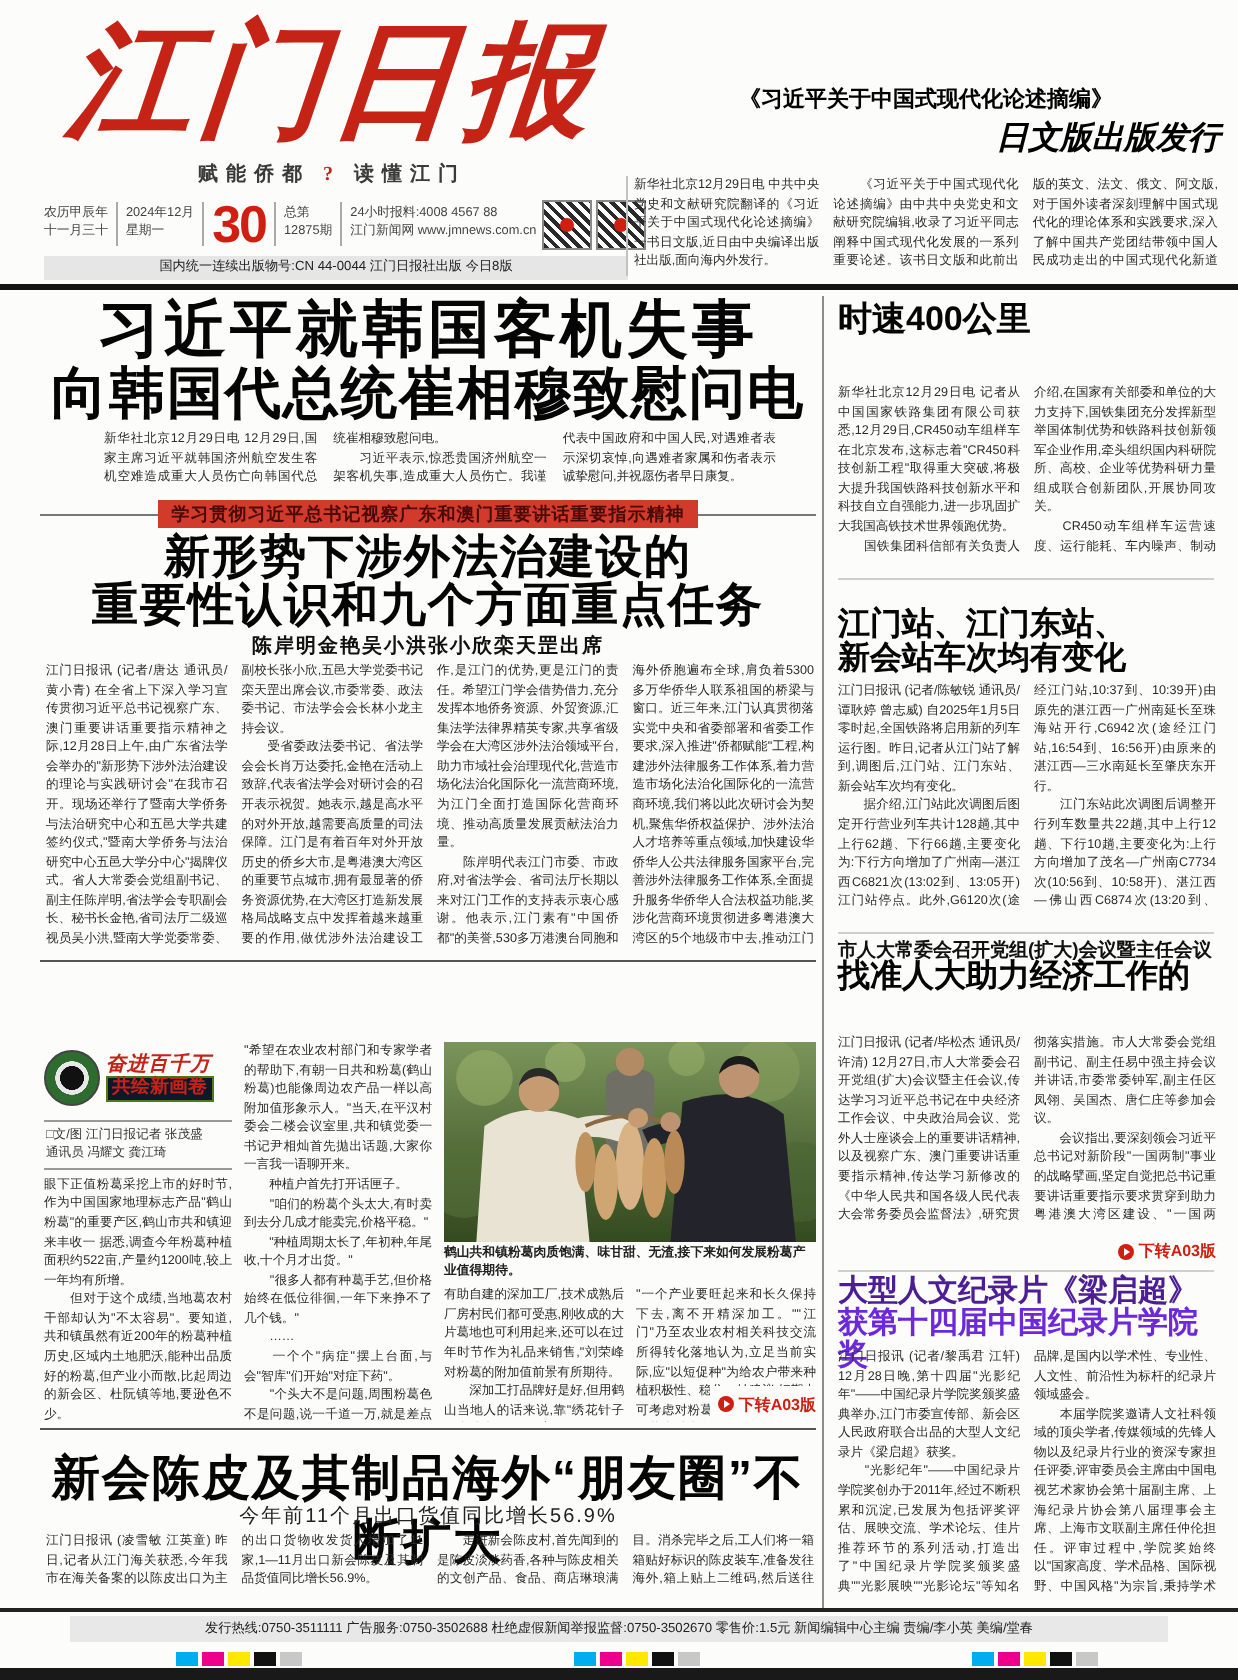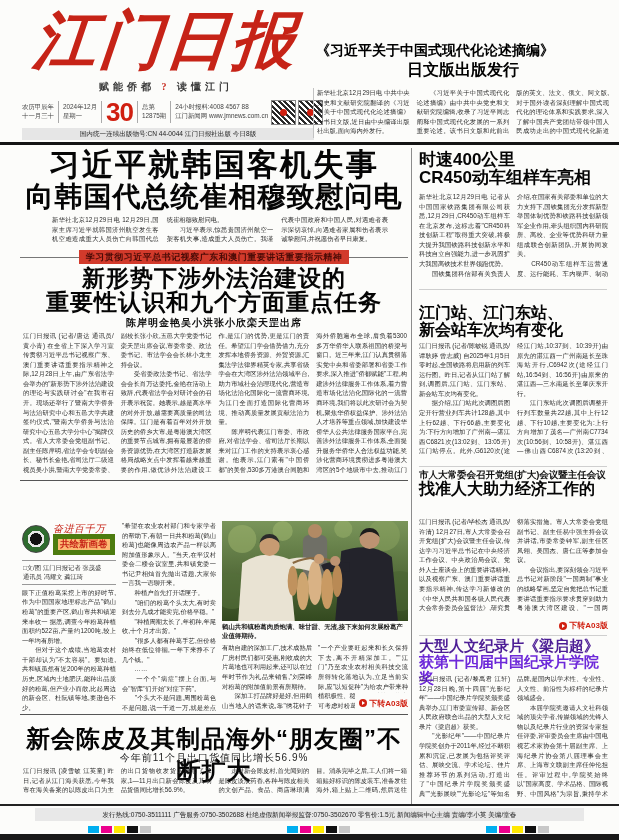--- a/index.html
+++ b/index.html
@@ -22,22 +22,22 @@
   .dcell{flex:0 0 auto;}
   .dayno{font-size:26px;font-weight:bold;color:#d01f10;line-height:26px;letter-spacing:-1px;}
   .qr{width:23px;height:23px;flex:0 0 auto;position:relative;
       background:repeating-linear-gradient(45deg,#2a2a2a 0 2px,#fff 2px 4px);outline:1px solid #888;}
   .qr::after{content:"";position:absolute;inset:8px;background:#d01f10;border-radius:50%;}
   .publine{left:22px;top:128px;width:292px;height:12px;background:#e6e6e6;font-size:6.6px;line-height:12px;
       text-align:center;color:#222;}
   .vdiv-top{left:313px;top:88px;width:1px;height:50px;background:#c2c2c2;}
 
   
-  .tr-t1{left:316px;top:41px;width:294px;font-size:14px;font-weight:900;line-height:19px;color:#000;}
-  .tr-t2{left:316px;top:60px;width:294px;font-size:16px;font-weight:900;line-height:20px;text-align:center;color:#000;}
+  .tr-t1{left:316px;top:41px;width:294px;font-size:11px;font-weight:900;line-height:19px;text-align:center;color:#000;}
+  .tr-t2{left:316px;top:60px;width:294px;font-size:16px;font-weight:900;line-height:20px;text-align:right;color:#000;font-style:italic;}
   .tr-body{left:317px;top:88px;width:292px;height:52px;column-count:3;column-gap:7px;}
 
   .blackrule{left:0;top:142px;width:619px;height:3px;background:#141414;}
 
   
   .lead-h1{left:20px;top:148px;width:388px;font-size:31px;font-weight:900;line-height:33px;letter-spacing:2px;color:#050505;}
   .lead-h2{left:20px;top:181px;width:388px;font-size:28px;font-weight:900;line-height:31px;letter-spacing:1px;color:#050505;}
   .lead-body{left:52px;top:215px;width:336px;height:38px;column-count:3;column-gap:8px;}
 
   .banner-row{left:20px;top:250px;width:388px;height:14px;display:flex;align-items:center;}
@@ -56,22 +56,22 @@
 
   
   .kudzu-h{left:20px;top:486px;width:388px;font-size:27px;font-weight:900;letter-spacing:2px;color:#050505;}
   .kudzu-wrap{left:22px;top:521px;width:386px;height:190px;display:flex;gap:6px;}
   .kcol{flex:0 0 94px;display:flex;flex-direction:column;}
   .badge{display:flex;align-items:center;gap:3px;height:36px;flex:0 0 auto;}
   .badge-icon{width:26px;height:26px;border-radius:50%;flex:0 0 auto;
       background:radial-gradient(circle at 50% 50%, #111 0 32%, #e8e8e8 33% 45%, #2e6b2e 46% 78%, #16331a 79% 100%);
       border:1px solid #444;}
   .badge-t{display:flex;flex-direction:column;line-height:1.1;}
-  .badge-t .b1{color:#c62317;font-weight:400;font-size:10px;font-style:italic;letter-spacing:.5px;}
-  .badge-t .b2{color:#c62317;font-weight:900;font-size:9.5px;border:5px solid #4d7c0f;padding:0 2px;background:#fdba74;}
+  .badge-t .b1{color:#c62317;font-weight:700;font-size:10px;font-style:italic;letter-spacing:.5px;}
+  .badge-t .b2{color:#c62317;font-weight:900;font-size:9.5px;border:1px solid #4d7c0f;padding:0 2px;background:#0f172a;}
   .kbyline{flex:0 0 auto;border-top:1px solid #999;border-bottom:1px solid #999;margin:3px 0;padding:2px 1px;
       font-size:6.3px;line-height:1.5;color:#333;white-space:pre-line;}
   .ktext{flex:1 1 auto;overflow:hidden;font-size:6.3px;line-height:1.52;text-align:justify;color:#2b2b2b;white-space:pre-line;}
   .kright{flex:1 1 auto;display:flex;flex-direction:column;min-width:0;}
   .photo{flex:0 0 100px;position:relative;overflow:hidden;background:#4c6b38;}
   .photo svg{display:block;width:100%;height:100%;}
   .caption{flex:0 0 auto;font-size:6.4px;font-weight:bold;color:#222;margin:2px 0 3px;line-height:1.35;}
   .krow{flex:1 1 auto;display:flex;gap:6px;overflow:hidden;position:relative;}
   .krow .ktext{flex:1 1 0;}
   .jump{display:inline-flex;align-items:center;gap:2px;font-size:8px;font-weight:bold;color:#d01f10;}
@@ -269,21 +269,20 @@
   <div class="abs chenpi-sub ctr">今年前11个月出口货值同比增长56.9%</div>
   <div class="abs chenpi-body cols">江门日报讯 (凌雪敏 江英童) 昨日,记者从江门海关获悉,今年我市在海关备案的以陈皮出口为主的出口货物收发货人增加了11家,1—11月出口新会陈皮及其制品货值同比增长56.9%。
 　　走进新会陈皮村,首先闻到的是陈皮淡淡药香,各种与陈皮相关的文创产品、食品、商店琳琅满目。消杀完毕之后,工人们将一箱箱贴好标识的陈皮装车,准备发往海外,箱上贴上二维码,然后送往仓库存放陈化。
 　　"这个二维码就是陈皮的'身份证',我们与新会海关建立了新会陈皮溯源体系,海关对新会柑从检疫、采摘到晒制入库全流程节点进行把关,通过这个二维码,客户可以查询到这批陈皮的'身份'信息,包括产区、采摘时间、晒制时间,是大红还是二红等详细信息,确保客户还能够看到陈皮的检测报告,"新会陈皮村市场股份有限公司创始人总经理吴秀文说,"自从建立了溯源管理体系后,客户对我们的产品更加放心,很多柑农在采摘前就已经被预售出去了。"
 　　"建立陈皮溯源体系,可以有效确保产品产地正宗、品质优良、提头可溯,有助于企业提升品牌价值,"江门海关所属新会海关综合技术服务中心主任林珊解说。
 　　"我们不断完善陈皮、柑果、柑普茶等多元产品出口备案指引,同时在通关方面,落实了从备案到审核出口查检完税价的全链条管理模式,"据介绍,"提前申报""预约通关"等便利措施叠加释放,助力产品通关"零延时",推动新会陈皮及其制品扩大海外"朋友圈","新会海关企业管理科科长林珊说。</div>
 
   <div class="abs vdiv-main"></div>
 
   <div class="abs cr-h1">时速400公里</div>
-  <div class="abs cr-h2">CR450动车组样车亮相</div>
   <div class="abs cr-body cols">新华社北京12月29日电 记者从中国国家铁路集团有限公司获悉,12月29日,CR450动车组样车在北京发布,这标志着"CR450科技创新工程"取得重大突破,将极大提升我国铁路科技创新水平和科技自立自强能力,进一步巩固扩大我国高铁技术世界领跑优势。
 　　国铁集团科信部有关负责人介绍,在国家有关部委和单位的大力支持下,国铁集团充分发挥新型举国体制优势和铁路科技创新领军企业作用,牵头组织国内科研院所、高校、企业等优势科研力量组成联合创新团队,开展协同攻关。
 　　CR450动车组样车运营速度、运行能耗、车内噪声、制动距离等主要指标国际领先。一是更高速,试验时速450公里,运营时速400公里,未来投入商业运营后可进一步压缩时空距离。二是更安全,制动响应更快,运行稳定性更好。三是更节能,动车组整车运行阻力降低22%,减重10%,四是更舒适,舒适度指标更优,车内噪声降低2分贝,客室服务空间增加4%。五是更智能,行车与控制、调机智能交互、安全监控、旅客智能服务等领域均创新全面升级。</div>
 
   <div class="abs rsep" style="top:289px;"></div>
   <div class="abs rail-h1">江门站、江门东站、</div>
   <div class="abs rail-h2">新会站车次均有变化</div>
   <div class="abs rail-body cols">江门日报讯 (记者/陈敏锐 通讯员/谭耿婷 曾志威) 自2025年1月5日零时起,全国铁路将启用新的列车运行图。昨日,记者从江门站了解到,调图后,江门站、江门东站、新会站车次均有变化。
 　　据介绍,江门站此次调图后图定开行营业列车共计128趟,其中上行62趟、下行66趟,主要变化为:下行方向增加了广州南—湛江西C6821次(13:02到、13:05开)江门站停点。此外,G6120次(途经江门站,10:37到、10:39开)由原先的湛江西一广州南延长至珠海站开行,C6942次(途经江门站,16:54到、16:56开)由原来的湛江西—三水南延长至肇庆东开行。
 　　江门东站此次调图后调整开行列车数量共22趟,其中上行12趟、下行10趟,主要变化为:上行方向增加了茂名—广州南C7734次(10:56到、10:58开)、湛江西—佛山西C6874次(13:20到、13:22开)两趟列车江门东站停点,下行方向增加了佛山西—湛江西C6886次(10:45到、10:47开)江门东站停点。

